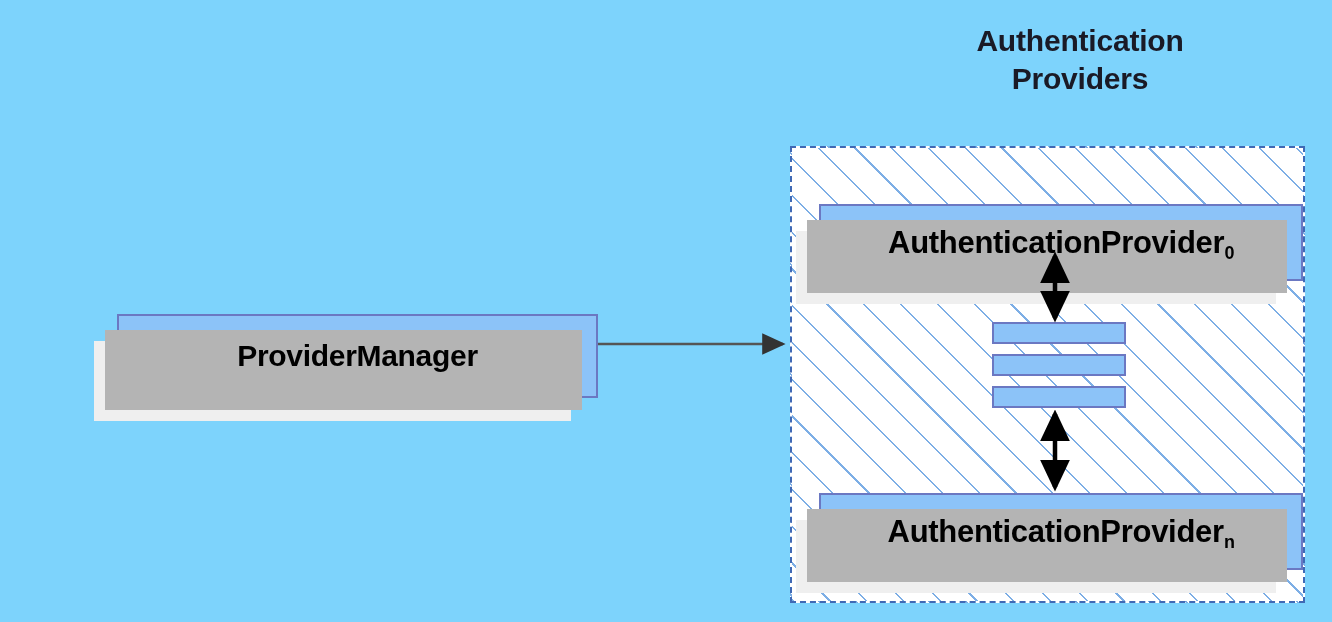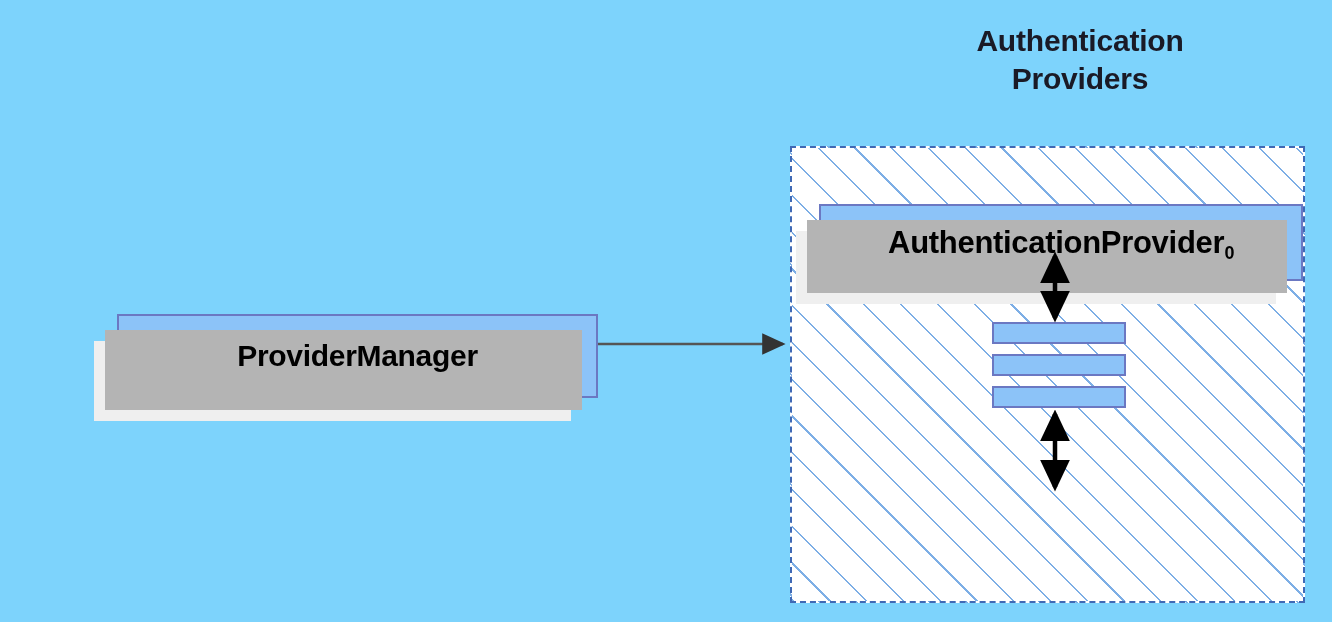--- a/index.html
+++ b/index.html
@@ -180,20 +180,23 @@
   <div class="node" id="node-auth-provider-0">
     <span class="node-label"><span>AuthenticationProvider</span><span class="sub">0</span></span>
   </div>
 
   <div class="ellipsis-stack">
     <div class="ellipsis-bar b1"></div>
     <div class="ellipsis-bar b2"></div>
     <div class="ellipsis-bar b3"></div>
   </div>
 
+  <div class="node" id="node-auth-provider-n">
+    <span class="node-label"><span>AuthenticationProvider</span><span class="sub">n</span></span>
+  </div>
 
   <svg id="arrow-layer" viewBox="0 0 1332 622">
     <defs>
       <marker id="head-right" markerWidth="9" markerHeight="9" refX="8" refY="4.5" orient="auto" markerUnits="strokeWidth">
         <path d="M0,0.4 L9,4.5 L0,8.6 z" fill="#333333"></path>
       </marker>
       <marker id="head-up" markerWidth="7" markerHeight="7" refX="6" refY="3.5" orient="auto" markerUnits="strokeWidth">
         <path d="M0,0.2 L7,3.5 L0,6.8 z" fill="#000000"></path>
       </marker>
       <marker id="tail-up" markerWidth="7" markerHeight="7" refX="1" refY="3.5" orient="auto" markerUnits="strokeWidth">

